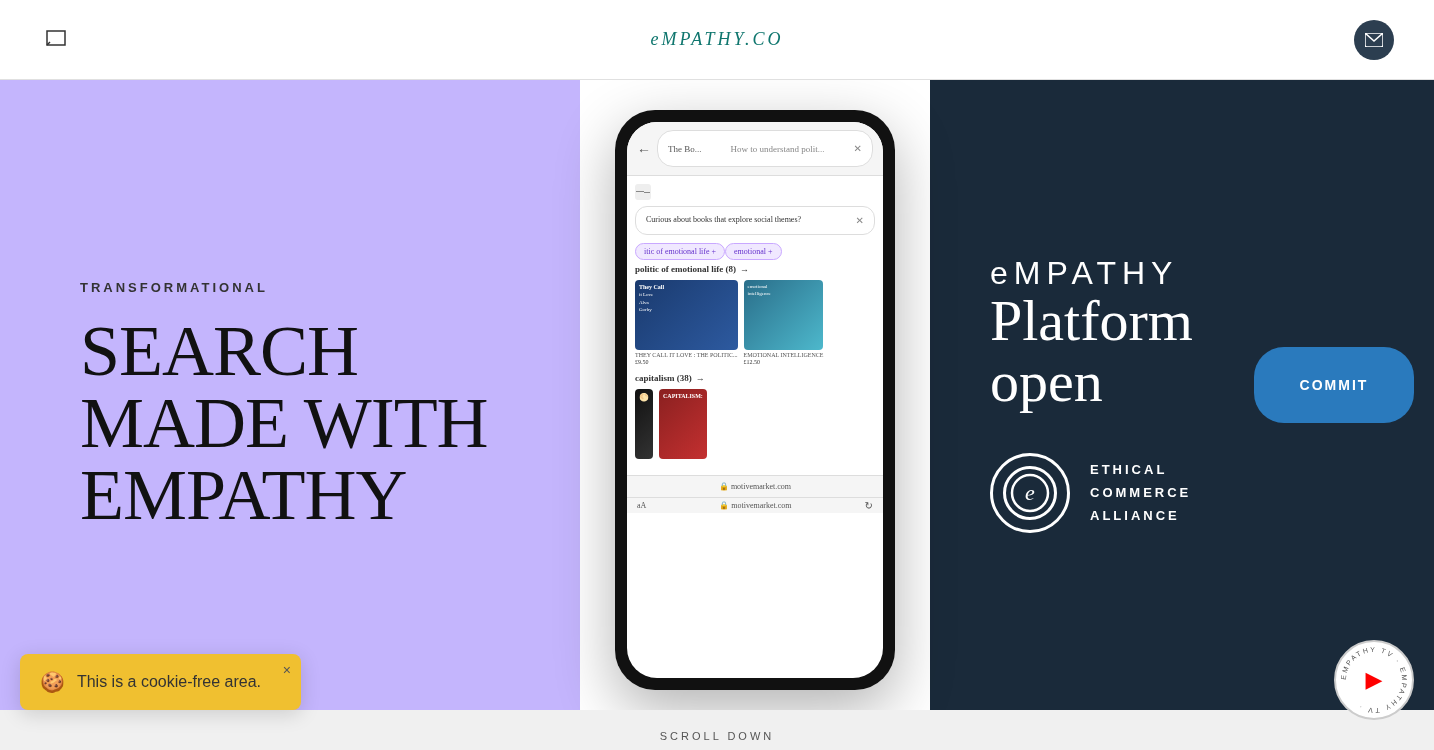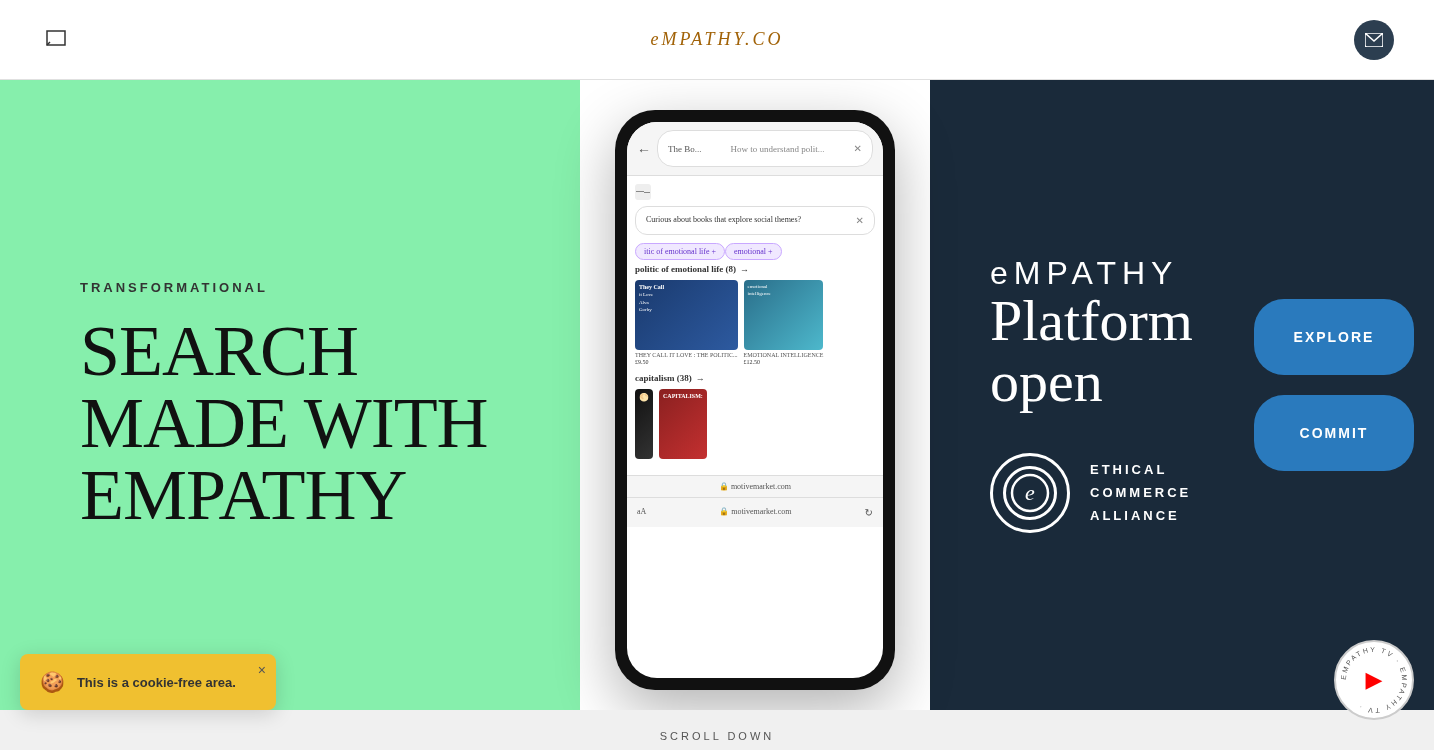--- a/index.html
+++ b/index.html
@@ -15,21 +15,21 @@
       border-bottom: 1px solid #e0e0e0;
       position: relative;
     }
     .header-logo {
       position: absolute;
       left: 50%;
       transform: translateX(-50%);
       font-size: 18px;
       letter-spacing: 3px;
       font-family: 'Georgia', serif;
-      color: #a16207;
+      color: #0f766e;
       font-style: italic;
     }
     .header-chat-icon {
       width: 32px;
       height: 32px;
       display: flex;
       align-items: center;
       justify-content: center;
       cursor: pointer;
     }
@@ -74,21 +74,21 @@
       overflow: hidden;
     }
 
     
     .hero-left {
       width: 580px;
       padding: 80px 60px 60px 80px;
       display: flex;
       flex-direction: column;
       justify-content: center;
-      background: #86efac;
+      background: #c4b5fd;
       flex-shrink: 0;
     }
     .hero-subtitle {
       font-size: 13px;
       letter-spacing: 3px;
       color: #333;
       margin-bottom: 20px;
       font-family: 'Arial', sans-serif;
       font-weight: 600;
       text-transform: uppercase;
@@ -225,26 +225,26 @@
     .phone-url-bar {
       background: #f5f5f5;
       padding: 6px 10px;
       font-size: 8px;
       color: #555;
       border-top: 1px solid #ddd;
       text-align: center;
     }
     .phone-bottom-bar {
       background: #f5f5f5;
-      padding: 9px 10px;
+      padding: 2px 10px;
       font-size: 8px;
       color: #555;
       border-top: 1px solid #ddd;
       display: flex;
-      align-items: flex-start;
+      align-items: center;
       justify-content: space-between;
     }
 
     
     .hero-right {
       flex: 1;
       background: #1a2a3a;
       display: flex;
       flex-direction: column;
       justify-content: center;
@@ -343,24 +343,23 @@
       gap: 12px;
       max-width: 290px;
       z-index: 100;
       box-shadow: 0 4px 20px rgba(0,0,0,0.15);
     }
     .cookie-icon {
       font-size: 20px;
       flex-shrink: 0;
     }
     .cookie-text {
-      font-size: 13px;
+      font-size: 16px;
       color: #333;
       font-family: 'Arial', sans-serif;
-      font-weight: bold;
     }
     .cookie-close {
       position: absolute;
       top: 8px;
       right: 10px;
       cursor: pointer;
       font-size: 14px;
       color: #555;
       font-family: 'Arial', sans-serif;
     }
@@ -559,21 +558,20 @@
         </div>
       </div>
       <div class="alliance-text">
         <div>ETHICAL</div>
         <div>COMMERCE</div>
         <div>ALLIANCE</div>
       </div>
     </div>
 
     <div class="cta-buttons">
-      <button class="cta-btn">EXPLORE</button>
       <button class="cta-btn">COMMIT</button>
     </div>
   </div>
 </section>
 
 <div class="hero-bottom">
   <div class="scroll-down">SCROLL DOWN</div>
   <div class="build-title">BUILD AI SEARCH</div>
 </div>
 

